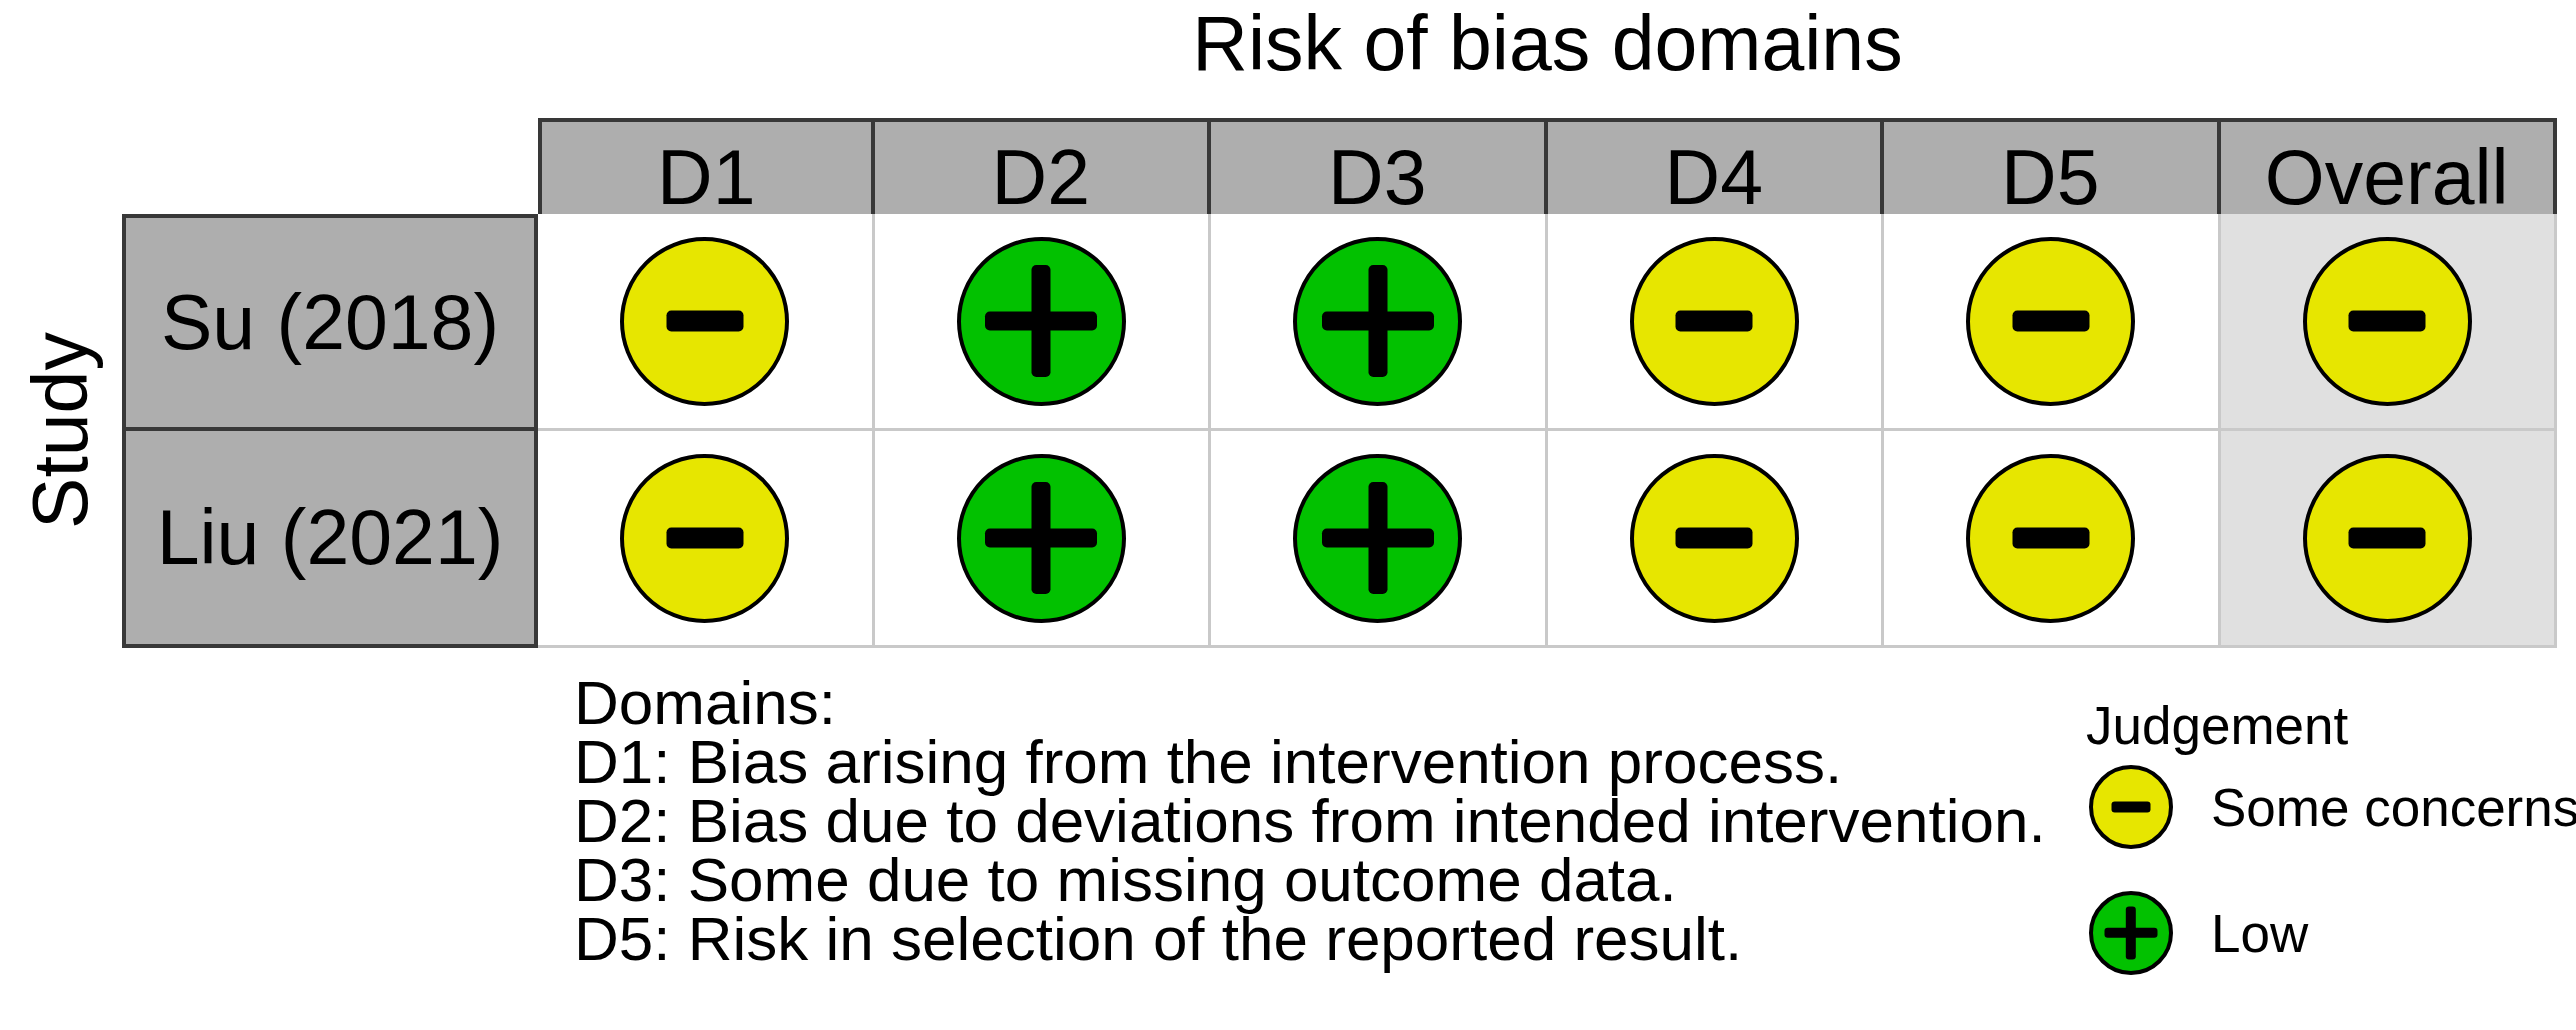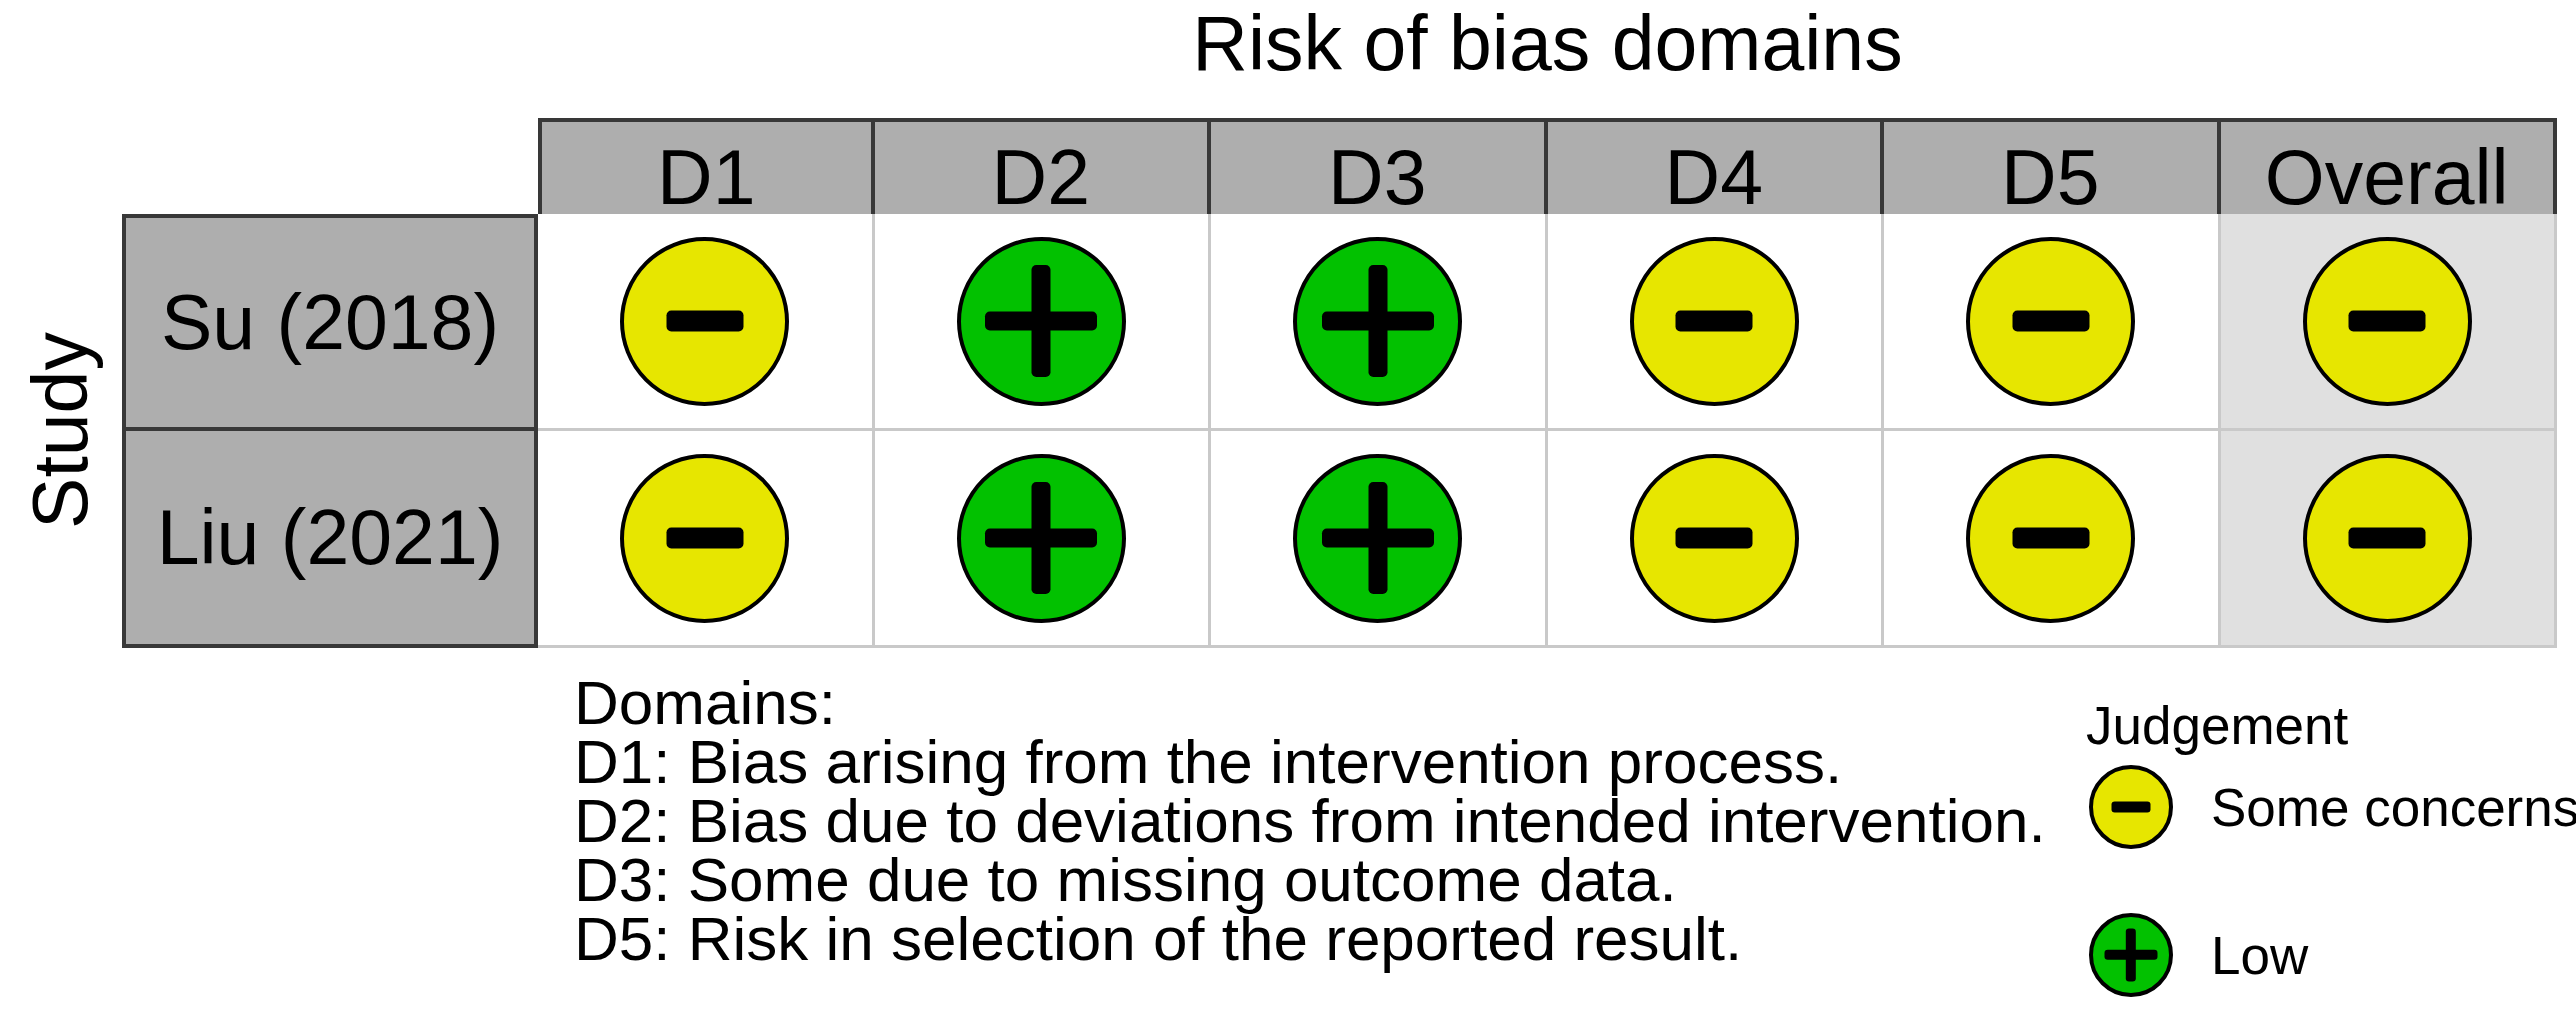--- a/index.html
+++ b/index.html
@@ -73,21 +73,21 @@
     position:absolute; left:574px; top:673px;
     font-size:62px; line-height:59px; white-space:nowrap;
   }
   
   .legend-heading { position:absolute; left:2086px; top:695px; font-size:53px; white-space:nowrap; }
   .legend-item {
     position:absolute; left:2089px; height:88px;
     display:flex; align-items:center; gap:38px;
   }
   .legend-item.item-0 { top:763px; }
-  .legend-item.item-1 { top:911px; }
+  .legend-item.item-1 { top:889px; }
   .legend-label { font-size:53px; white-space:nowrap; }
 </style>
 </head>
 <body>
 
 <div class="stage">
 
   <div class="title">Risk of bias domains</div>
 
   <div class="header-row">

